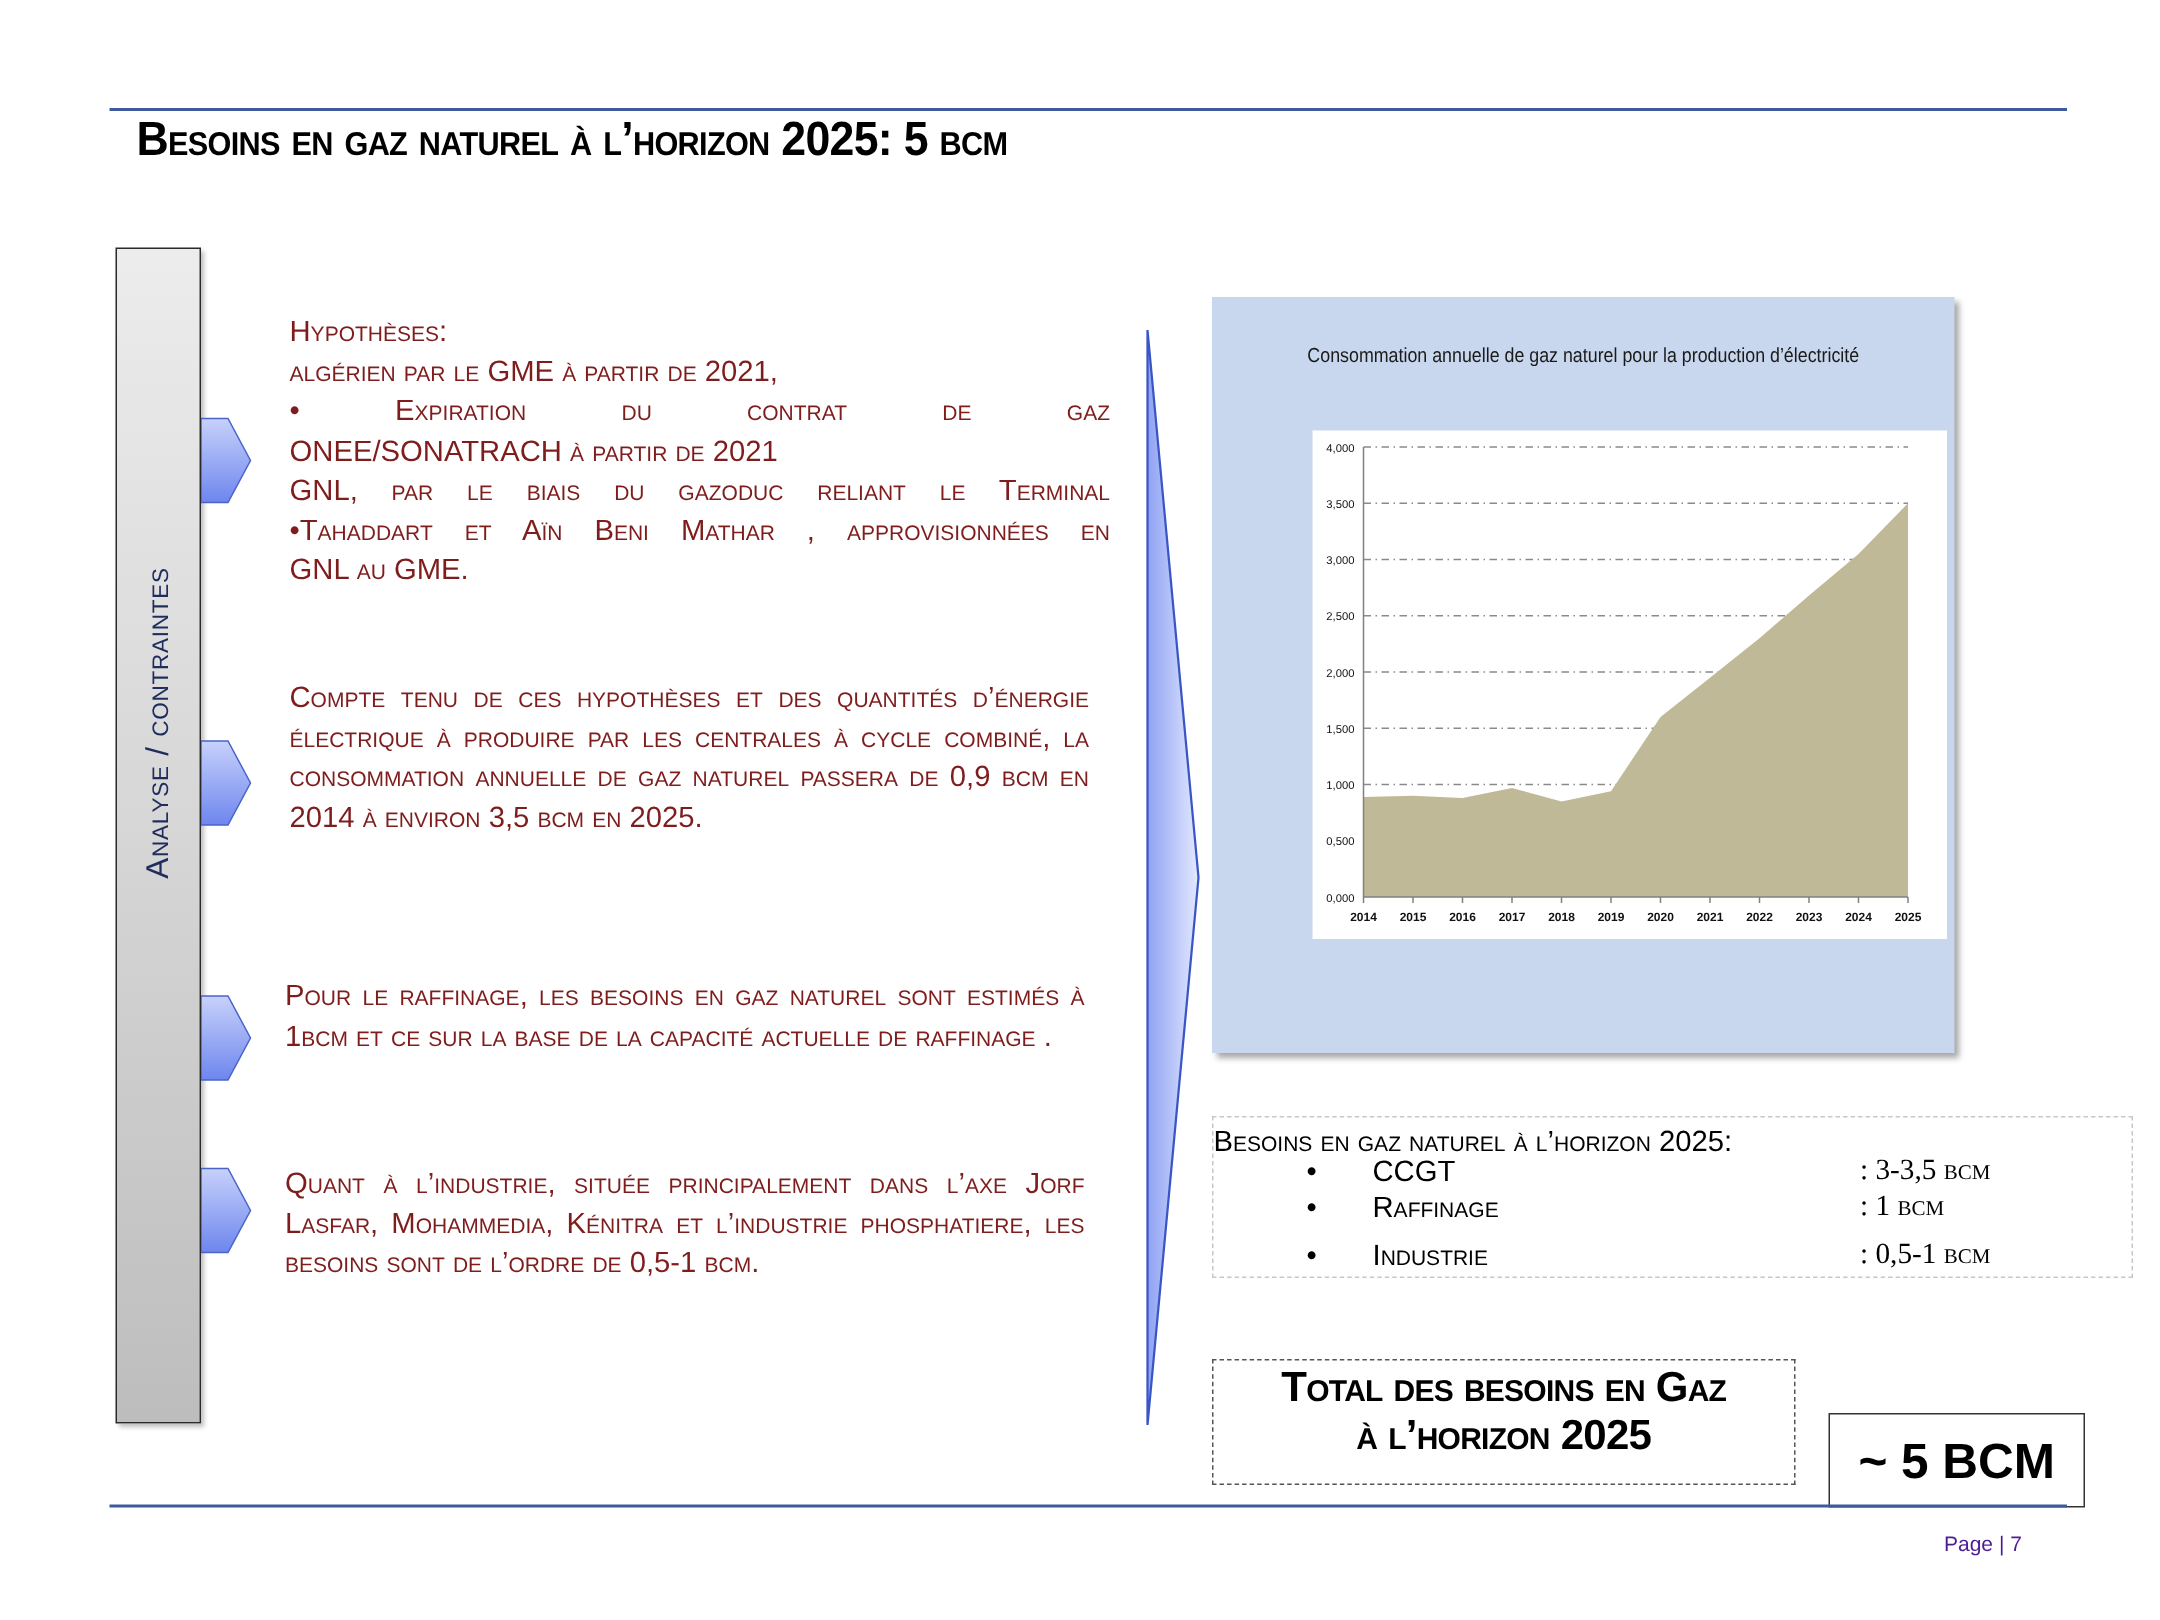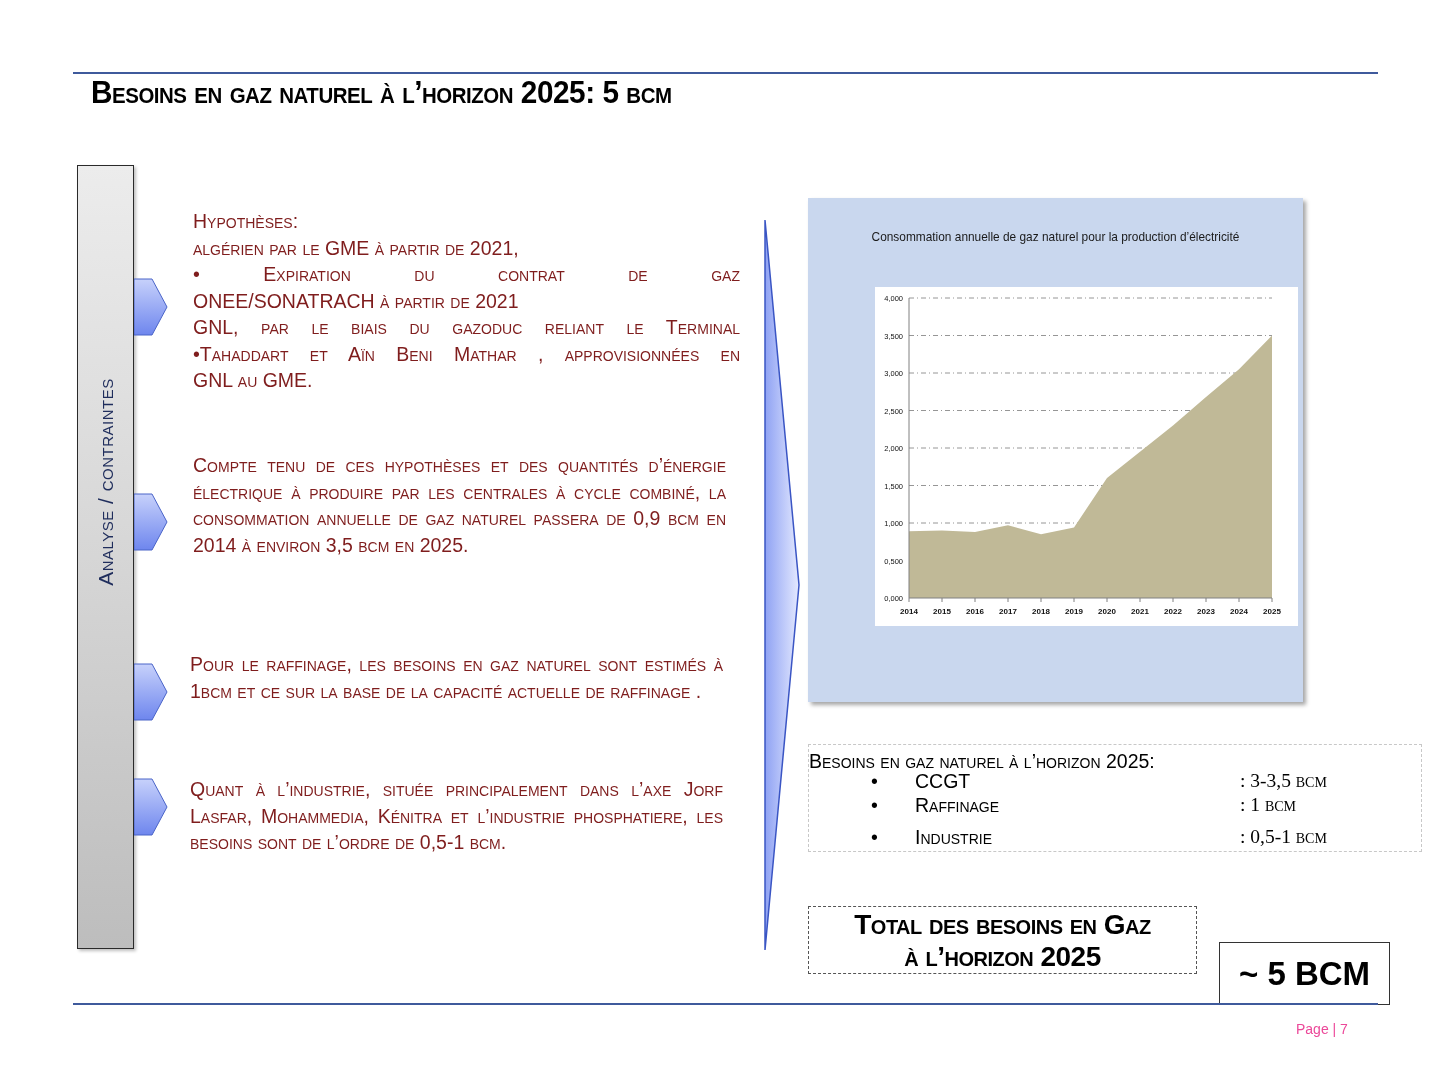--- a/index.html
+++ b/index.html
@@ -67,33 +67,33 @@
   }
   .needs-title {
     position: absolute; left: 0; top: 5px; font-size: 19.5px; font-variant: small-caps; white-space: nowrap;
   }
   .needs-row { position: absolute; left: 0; width: 100%; height: 26px; font-size: 19.5px; font-variant: small-caps; }
   .needs-row .bullet { position: absolute; left: 62px; }
   .needs-row .label { position: absolute; left: 106px; }
   .needs-row .val { position: absolute; left: 431px; white-space: nowrap; font-family: Liberation Serif, serif; }
 
   .total-box {
-    position: absolute; left: 808px; top: 906px; width: 389px; height: 68px;
+    position: absolute; left: 808px; top: 906px; width: 389px; height: 84px;
     border: 1.5px dashed #555;
     text-align: center; font-weight: bold; font-size: 28px; font-variant: small-caps;
     line-height: 32px; padding-top: 2px; letter-spacing: -0.5px;
   }
   .total-value {
     position: absolute; left: 1219px; top: 911px; width: 171px; height: 63px;
     border: 1.5px solid #333;
     text-align: center; font-weight: bold; font-size: 33px; line-height: 61px; margin-top: 31px;
   }
 
   .page-footer {
-    position: absolute; left: 1296px; top: 1021px; font-size: 14px; color: #ec4899;
+    position: absolute; left: 1296px; top: 1021px; font-size: 14px; color: #4c1d95;
   }
 </style>
 </head>
 <body>
 
 <div class="rule top"></div>
 <div class="page-title">Besoins en gaz naturel à l’horizon 2025: 5 bcm</div>
 
 <div class="side-bar">
   <div class="side-bar-label" style="top:316px;">Analyse / contraintes</div>

